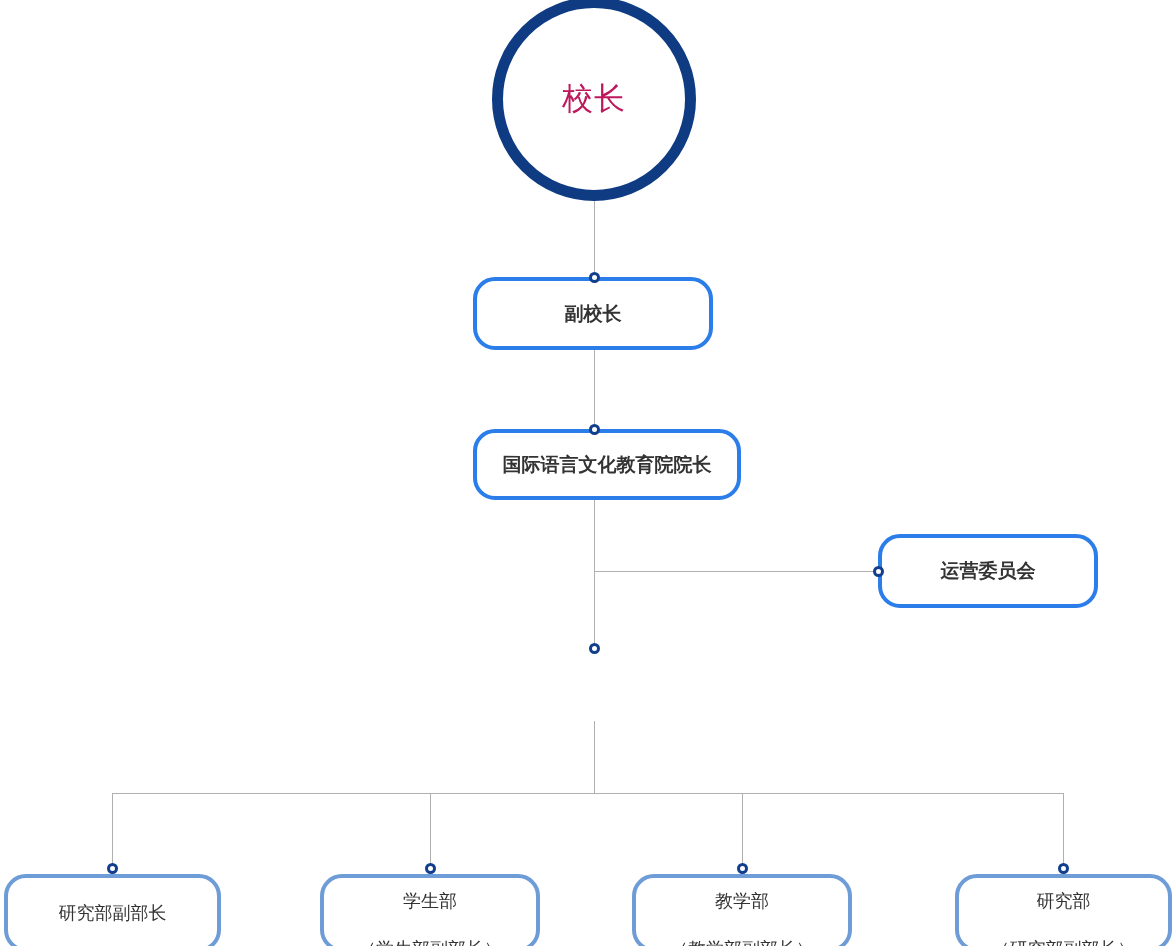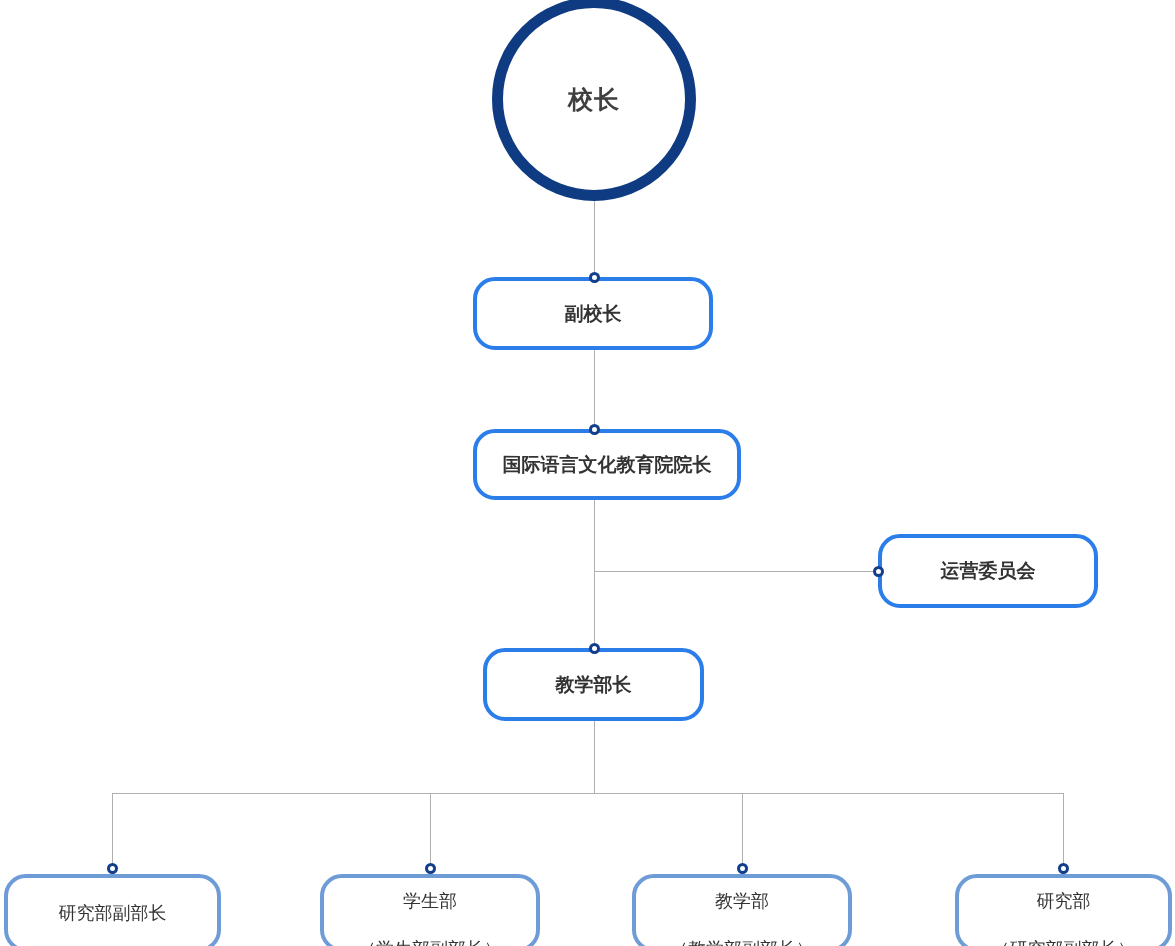--- a/index.html
+++ b/index.html
@@ -47,23 +47,23 @@
     box-sizing: border-box;
     border-radius: 50%;
     border: 11px solid #0e3b82;
     background: #ffffff;
     display: flex;
     align-items: center;
     justify-content: center;
     z-index: 4;
   }
   .circle-node .label {
-    color: #404040;
-    font-size: 25px;
-    font-weight: 700;
+    color: #be185d;
+    font-size: 31px;
+    font-weight: 400;
     letter-spacing: 1px;
     line-height: 1.2;
   }
 
   
   .box-node {
     position: absolute;
     box-sizing: border-box;
     background: #ffffff;
     border: 4px solid #2b7de9;
@@ -124,23 +124,20 @@
   <div class="box-node" style="left:473px; top:429px; width:268px; height:71px;">
     <span class="label">国际语言文化教育院院长</span>
   </div>
   <div class="dot" style="left:589px; top:424px;"></div>
 
   <div class="box-node" style="left:878px; top:534px; width:220px; height:74px;">
     <span class="label">运营委员会</span>
   </div>
   <div class="dot" style="left:873px; top:566px;"></div>
 
-  <div class="box-node" style="left:483px; top:648px; width:221px; height:73px;">
-    <span class="label">教学部长</span>
-  </div>
   <div class="dot" style="left:589px; top:643px;"></div>
 
   <div class="box-node muted leaf" style="left:4px; top:874px; width:217px; height:78px;">
     <span class="label">研究部副部长</span>
   </div>
   <div class="dot" style="left:107px; top:863px;"></div>
 
   <div class="box-node muted leaf" style="left:320px; top:874px; width:220px; height:78px;">
     <span class="label">
       <span>学生部</span><br>

